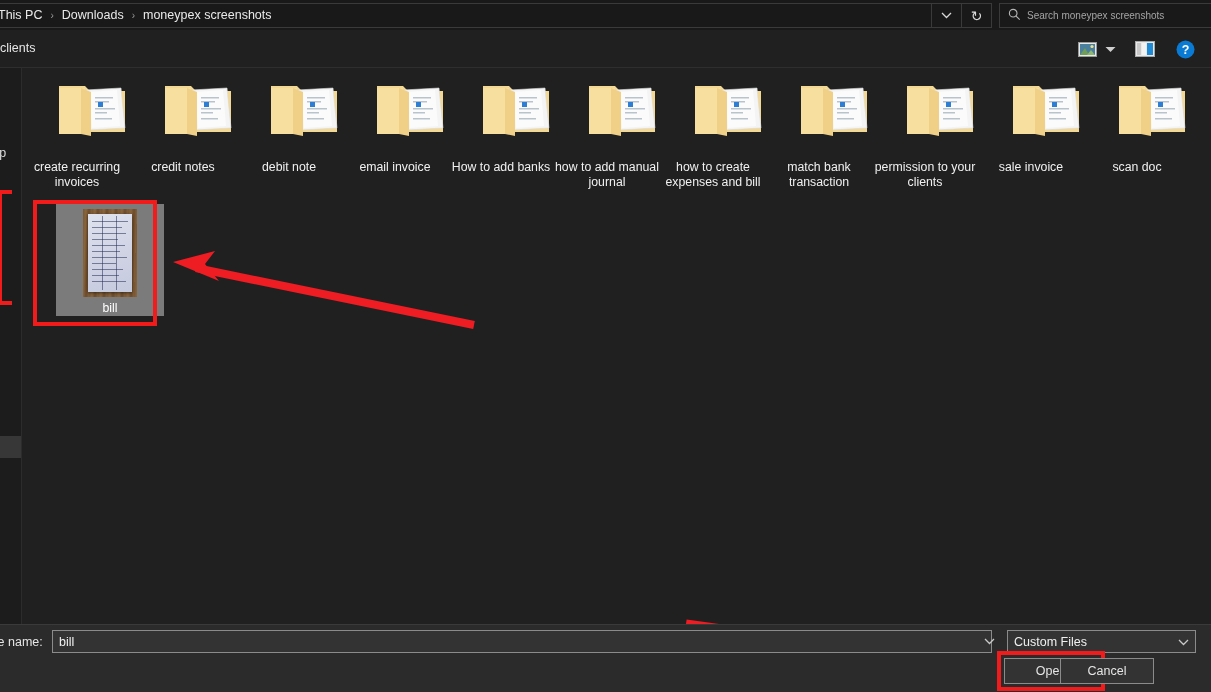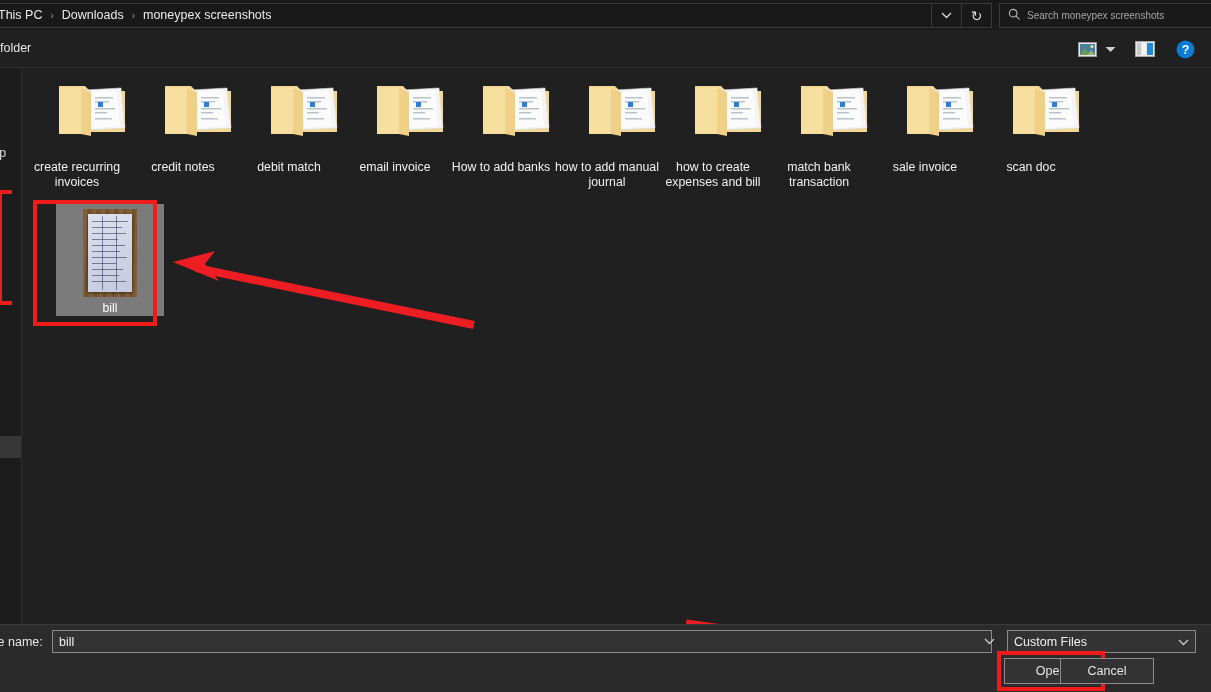--- a/index.html
+++ b/index.html
@@ -220,21 +220,21 @@
         <svg width="13" height="13" viewBox="0 0 14 14">
           <circle cx="5.6" cy="5.6" r="4.1" stroke="#b5b5b5" stroke-width="1.2" fill="none"></circle>
           <line x1="8.7" y1="8.7" x2="12.6" y2="12.6" stroke="#b5b5b5" stroke-width="1.2"></line>
         </svg>
       </span>
       <span class="search-ph">Search moneypex screenshots</span>
     </div>
   </div>
 
   <div class="toolbar">
-    <div class="toolbar-left">folder</div>
+    <div class="toolbar-left">clients</div>
     <div class="tb-icons">
       <span class="tb-btn">
         <svg width="19" height="15" viewBox="0 0 19 15">
           <rect x="0.5" y="0.5" width="18" height="14" fill="#e8e8e8" stroke="#9a9a9a"></rect>
           <rect x="2" y="2" width="15" height="11" fill="#4a7f9e"></rect>
           <polygon points="2,13 7,6 11,13" fill="#6f9e54"></polygon>
           <polygon points="9,13 13,8 17,13" fill="#8fb86c"></polygon>
           <circle cx="14" cy="4.5" r="1.6" fill="#f0e08a"></circle>
         </svg>
       </span>
@@ -325,21 +325,21 @@
     <rect x="40" y="23" width="14" height="1.5"></rect>
     <rect x="40" y="30" width="20" height="1.5"></rect>
     <rect x="40" y="34" width="12" height="1.5"></rect>
     <rect x="40" y="40" width="17" height="1.5"></rect>
   </g>
   <rect x="43" y="24" width="5" height="5" fill="#2e7fd4"></rect>
 
   <path d="M4 10 L30 10 L30 56 L4 56 Z" fill="#f7dfa0"></path>
   <path d="M26 10 L36 14 L36 58 L26 56 Z" fill="#f0d086"></path>
 </svg></div>
-          <div class="tile-label">debit match</div>
+          <div class="tile-label">debit note</div>
         </div>
         <div class="tile">
           <div class="folder-ico">
 <svg width="74" height="62" viewBox="0 0 74 62">
 
   <path d="M4 8 L30 8 L35 13 L70 13 L70 54 L4 54 Z" fill="#f2d893"></path>
 
   <path d="M30 12 L66 10 L70 50 L34 52 Z" fill="#f4f4f4" stroke="#d8d8d8" stroke-width="0.6"></path>
   <path d="M34 14 L62 12 L65 48 L37 50 Z" fill="#fbfbfb"></path>
   <g fill="#b9c3cc">
@@ -436,20 +436,42 @@
     <rect x="40" y="30" width="20" height="1.5"></rect>
     <rect x="40" y="34" width="12" height="1.5"></rect>
     <rect x="40" y="40" width="17" height="1.5"></rect>
   </g>
   <rect x="43" y="24" width="5" height="5" fill="#2e7fd4"></rect>
 
   <path d="M4 10 L30 10 L30 56 L4 56 Z" fill="#f7dfa0"></path>
   <path d="M26 10 L36 14 L36 58 L26 56 Z" fill="#f0d086"></path>
 </svg></div>
           <div class="tile-label">match bank transaction</div>
+        </div>
+        <div class="tile">
+          <div class="folder-ico">
+<svg width="74" height="62" viewBox="0 0 74 62">
+
+  <path d="M4 8 L30 8 L35 13 L70 13 L70 54 L4 54 Z" fill="#f2d893"></path>
+
+  <path d="M30 12 L66 10 L70 50 L34 52 Z" fill="#f4f4f4" stroke="#d8d8d8" stroke-width="0.6"></path>
+  <path d="M34 14 L62 12 L65 48 L37 50 Z" fill="#fbfbfb"></path>
+  <g fill="#b9c3cc">
+    <rect x="40" y="19" width="18" height="1.5"></rect>
+    <rect x="40" y="23" width="14" height="1.5"></rect>
+    <rect x="40" y="30" width="20" height="1.5"></rect>
+    <rect x="40" y="34" width="12" height="1.5"></rect>
+    <rect x="40" y="40" width="17" height="1.5"></rect>
+  </g>
+  <rect x="43" y="24" width="5" height="5" fill="#2e7fd4"></rect>
+
+  <path d="M4 10 L30 10 L30 56 L4 56 Z" fill="#f7dfa0"></path>
+  <path d="M26 10 L36 14 L36 58 L26 56 Z" fill="#f0d086"></path>
+</svg></div>
+          <div class="tile-label">permission to your clients</div>
         </div>
         <div class="tile">
           <div class="folder-ico">
 <svg width="74" height="62" viewBox="0 0 74 62">
 
   <path d="M4 8 L30 8 L35 13 L70 13 L70 54 L4 54 Z" fill="#f2d893"></path>
 
   <path d="M30 12 L66 10 L70 50 L34 52 Z" fill="#f4f4f4" stroke="#d8d8d8" stroke-width="0.6"></path>
   <path d="M34 14 L62 12 L65 48 L37 50 Z" fill="#fbfbfb"></path>
   <g fill="#b9c3cc">

